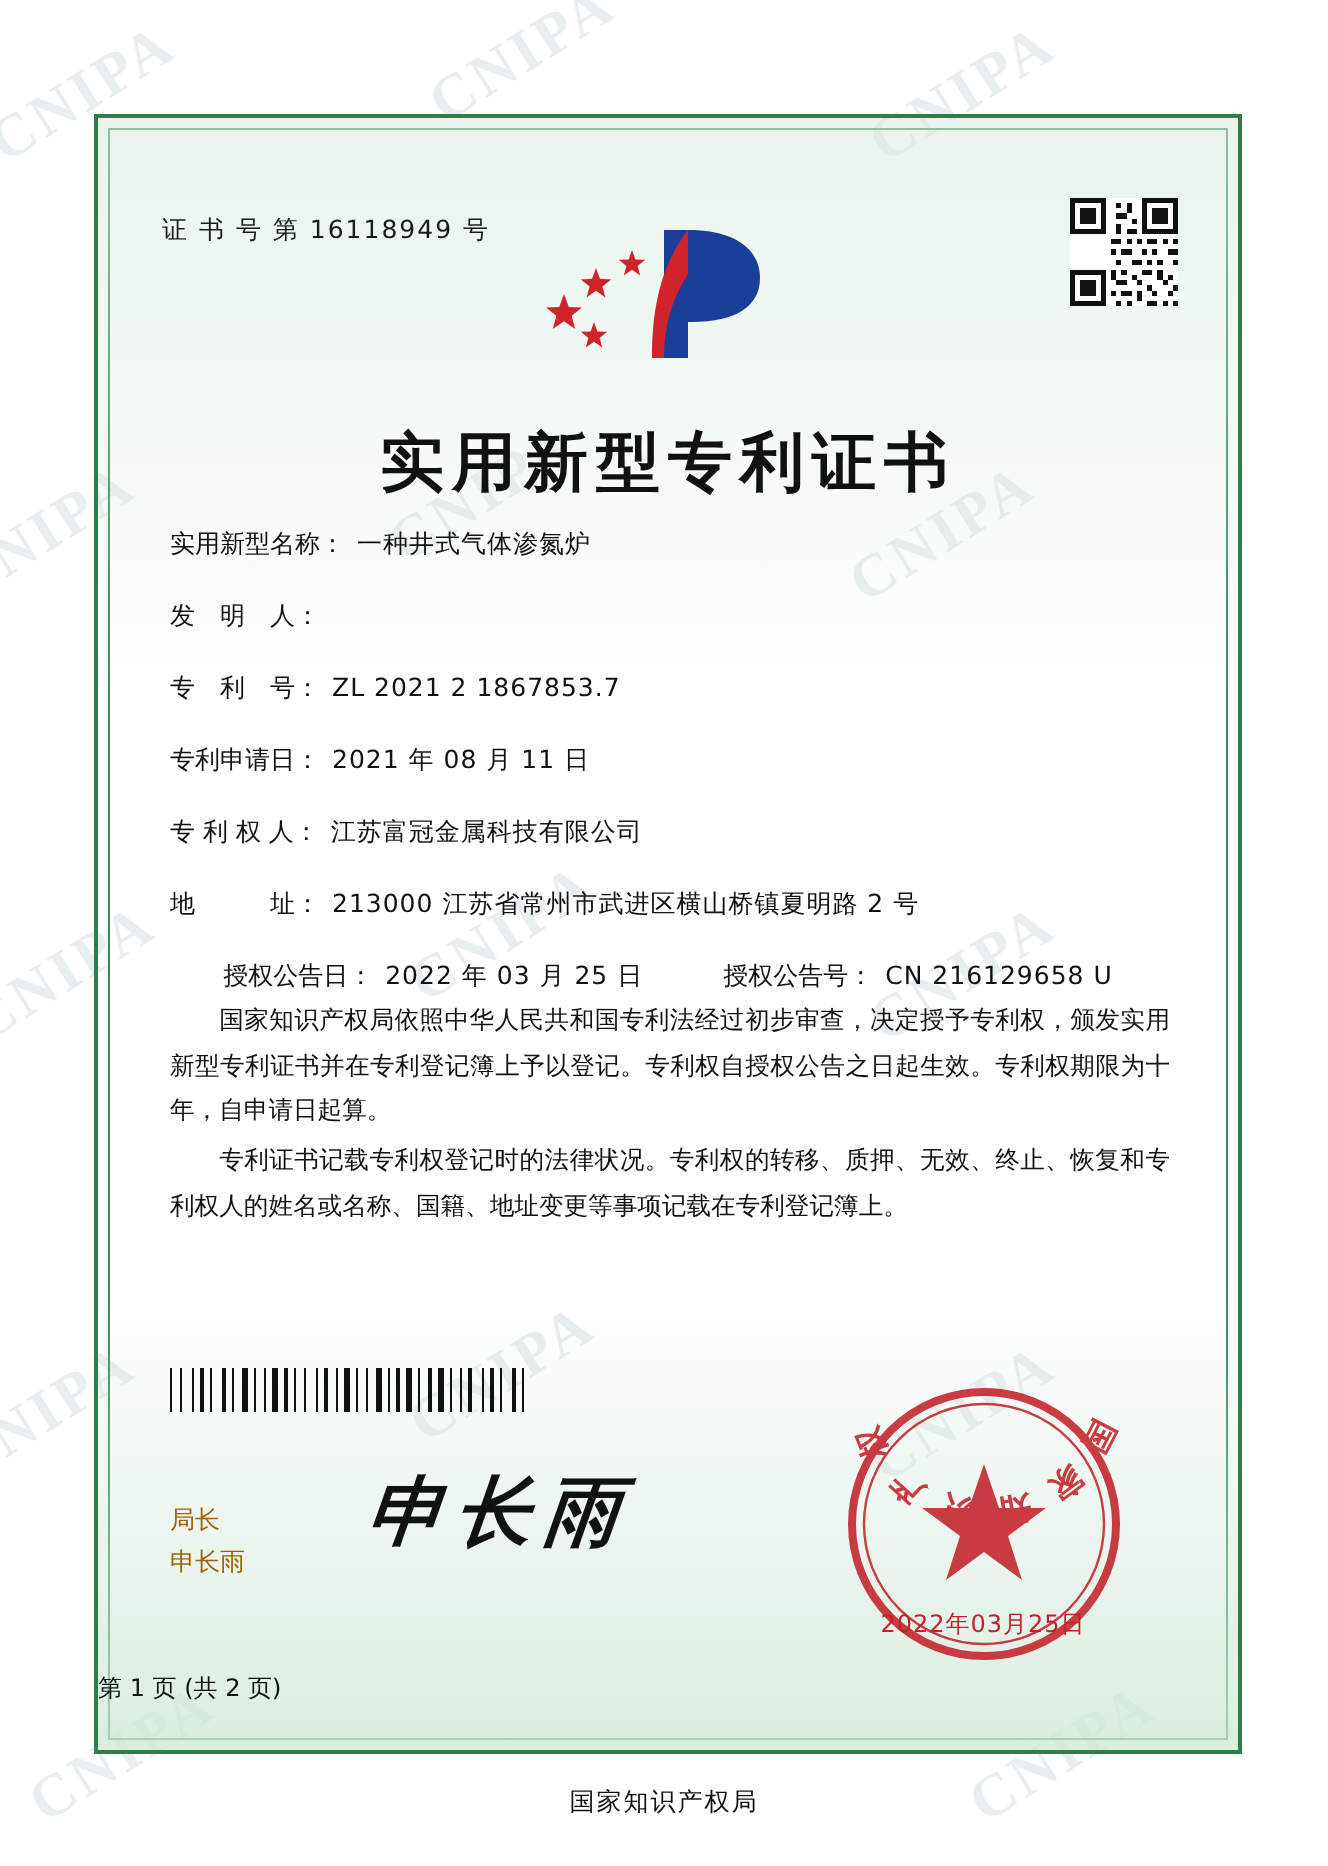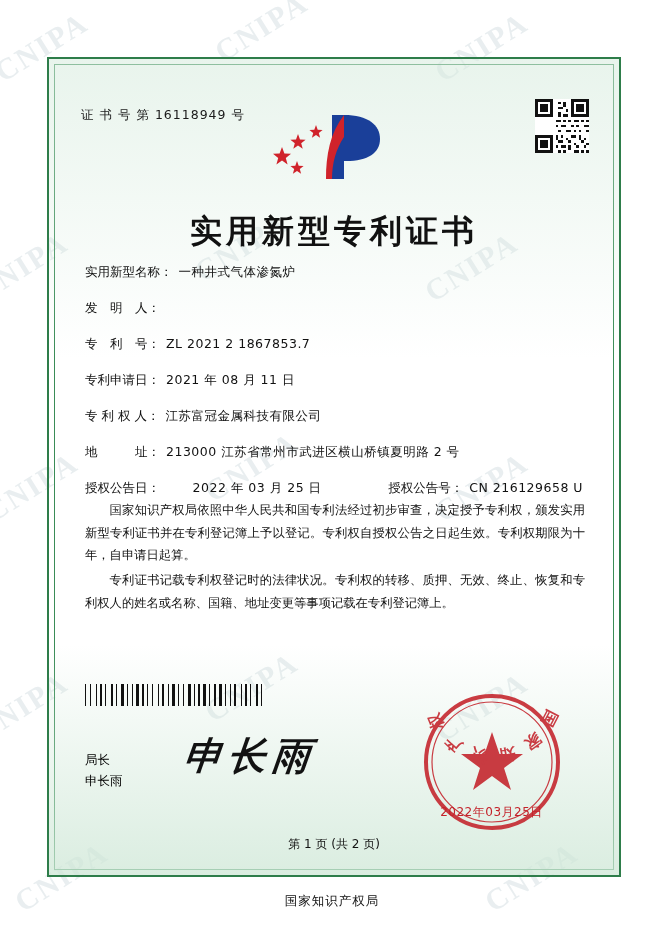--- a/index.html
+++ b/index.html
@@ -134,21 +134,21 @@
   }
   .field-label {
     flex: 0 0 auto;
     white-space: nowrap;
     letter-spacing: 0px;
   }
   .field-value {
     margin-left: 6px;
     letter-spacing: 0.5px;
   }
-  .field-row.split { justify-content: space-between; }
+  .field-row.split { justify-content: center; }
   .field-row .right-group {
     margin-left: 40px;
     display: flex;
     align-items: baseline;
   }
 
   
   .paras {
     position: absolute;
     left: 36px;
@@ -171,21 +171,21 @@
     width: 220px;
   }
 
   
   .sig-block {
     position: absolute;
     left: 36px;
     top: 690px;
     font-size: 12.5px;
     line-height: 1.7;
-    color: #000000;
+    color: #a16207;
   }
   .sig-script {
     position: absolute;
     left: 135px;
     top: 672px;
     font-family: "Liberation Serif", "DejaVu Serif", serif;
     font-size: 38px;
     font-weight: bold;
     font-style: italic;
     color: #121212;
@@ -212,21 +212,21 @@
     font-size: 12px;
     letter-spacing: .5px;
     font-family: "DejaVu Sans", sans-serif;
   }
 
   
   .page-no {
     position: absolute;
     left: 0; right: 0;
     bottom: 22px;
-    text-align: center;
+    text-align: left;
     font-size: 12px;
     color: #111;
   }
   .bottom-note {
     position: absolute;
     left: 0; right: 0;
     top: 893px;
     text-align: center;
     font-size: 12.5px;
     color: #111;

